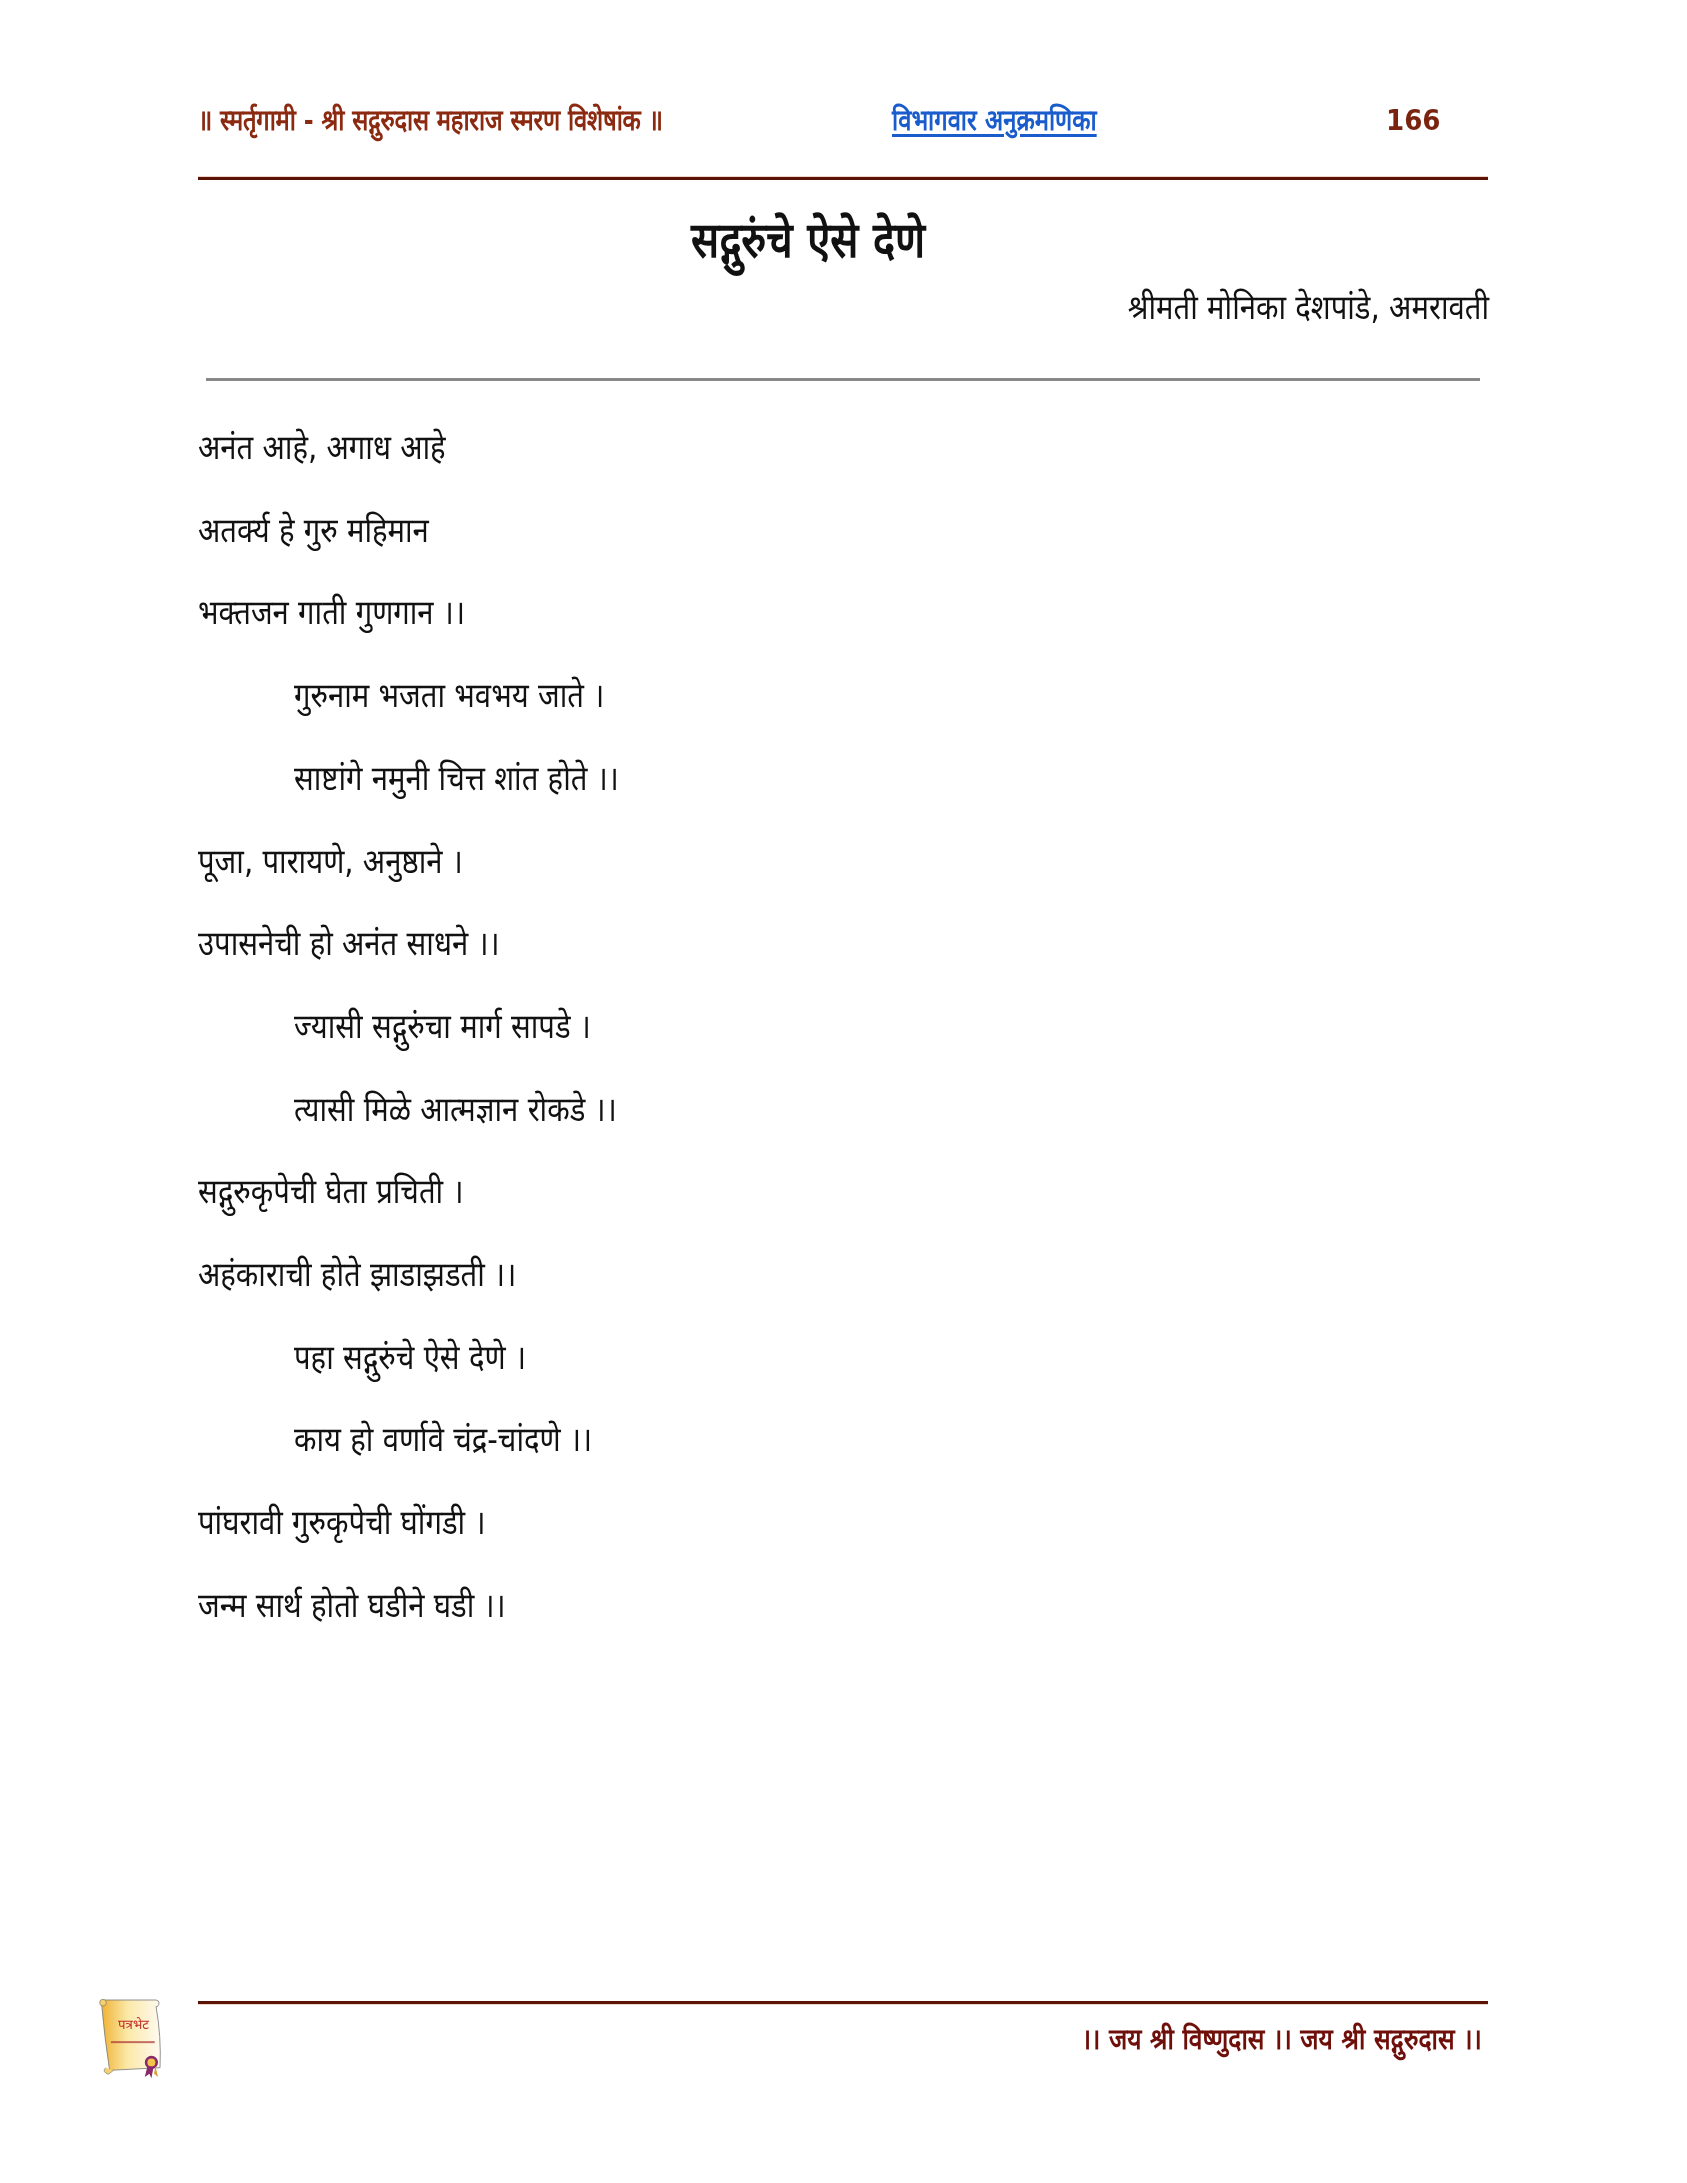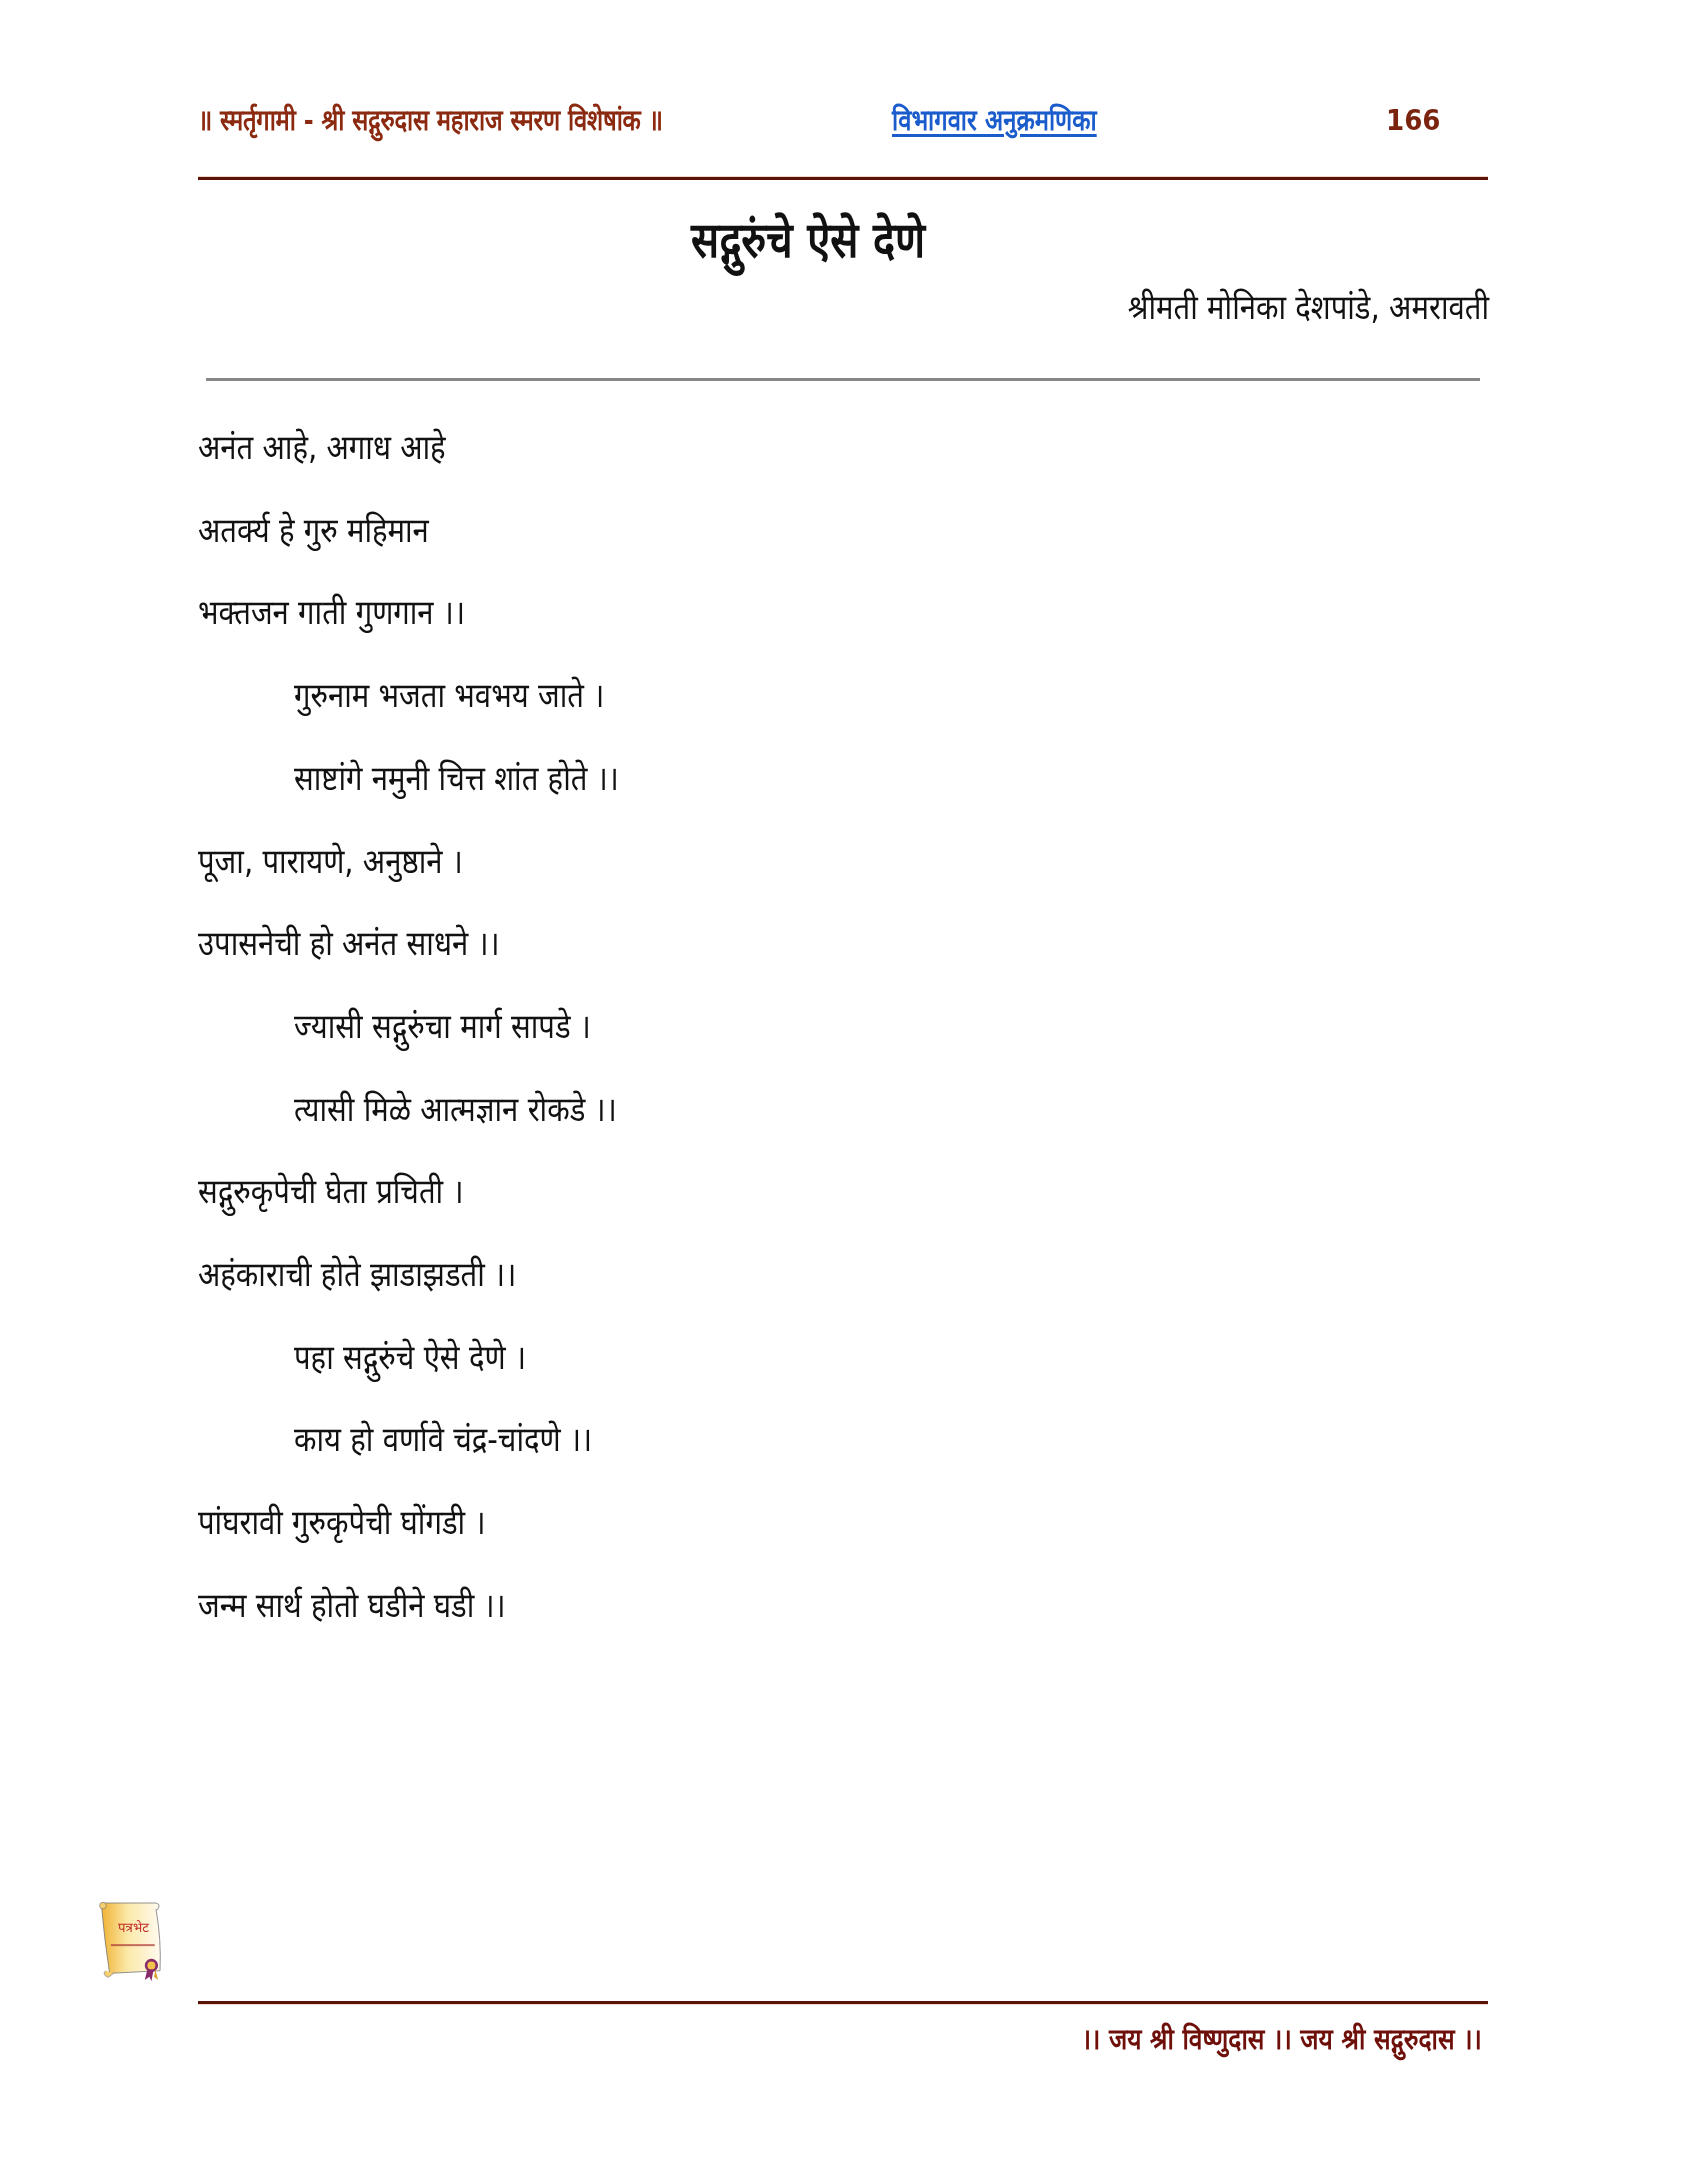--- a/index.html
+++ b/index.html
@@ -33,21 +33,21 @@
     position: absolute; font-size: 34px; color: #111; white-space: nowrap;
     transform: scaleX(0.86); transform-origin: left center; line-height: 1;
   }
   .line.l0 { left: 198px; }
   .line.l1 { left: 294px; }
   .rule-bot { left: 198px; top: 2001px; width: 1290px; height: 3.3px; background: #5a1305; box-shadow: 0 0.7px 0 #e9c7b8; }
   .footer-text {
     right: 205px; top: 2018px; font-size: 29px; font-weight: bold; color: #6e0f0a; white-space: nowrap;
     transform: scaleX(0.85); transform-origin: right center;
   }
-  .badge { left: 95px; top: 1899px; width: 73px; height: 83px; }
+  .badge { left: 95px; top: 1996px; width: 73px; height: 83px; }
 </style>
 </head>
 <body>
 
 <div>
 
   <div class="abs header-title">॥ स्मर्तृगामी - श्री सद्गुरुदास महाराज स्मरण विशेषांक ॥</div>
   <a class="abs header-link">विभागवार अनुक्रमणिका</a>
   <div class="abs page-num">166</div>
   <div class="abs rule-top"></div>

